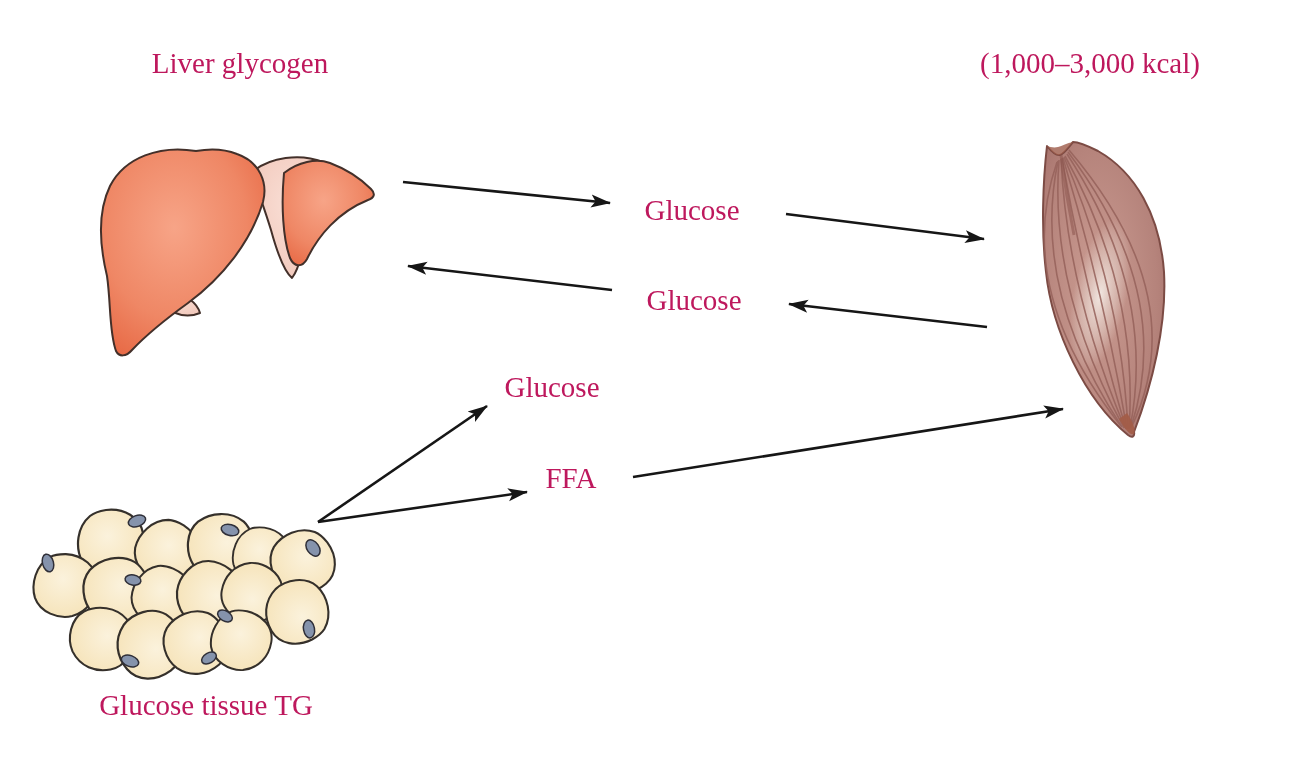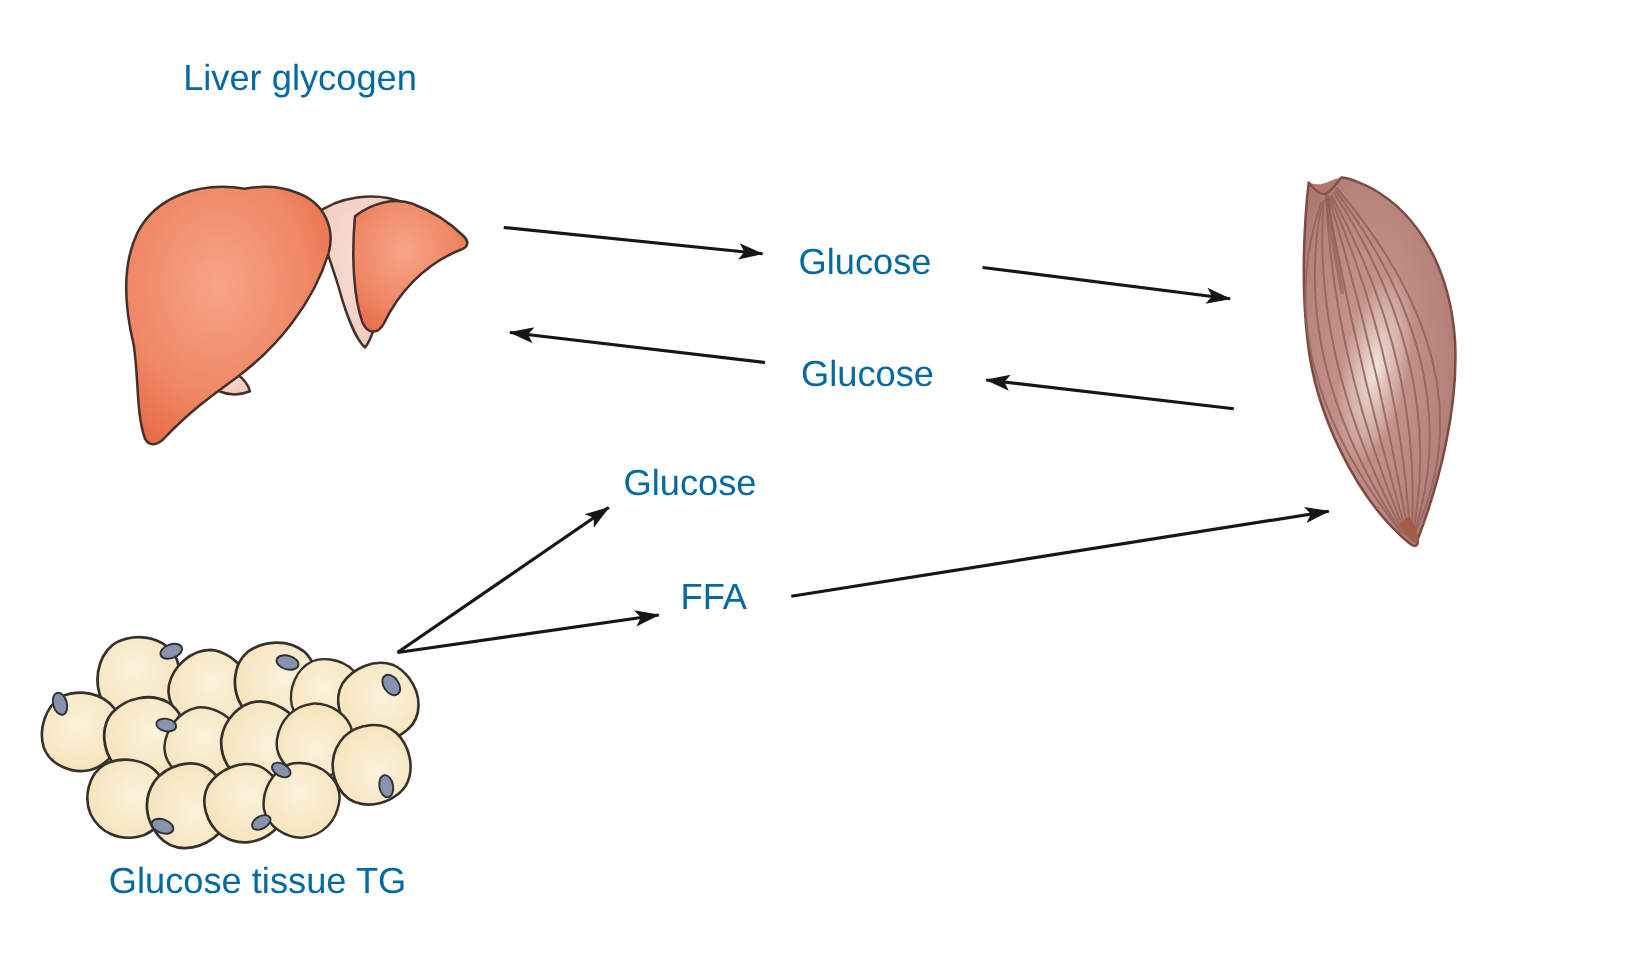--- a/index.html
+++ b/index.html
@@ -12,21 +12,22 @@
     overflow:hidden;
   }
   #diagram-svg{position:absolute;left:0;top:0;}
   .label{
     position:absolute;
     transform:translateX(-50%);
     text-align:center;
     font-size:29px;
     line-height:34px;
     white-space:nowrap;
-    color:#0369a1;
+    color:#be185d;
+    font-family:Liberation Serif, serif;
   }
 </style>
 </head>
 <body>
 
 <div id="figure">
 
   <svg id="diagram-svg" width="1308" height="780" viewBox="0 0 1308 780">
     <defs>
       <marker id="ah" markerUnits="userSpaceOnUse" markerWidth="22" markerHeight="16" refX="19" refY="8" orient="auto">
@@ -124,20 +125,21 @@
       <line x1="318" y1="522" x2="527" y2="492" marker-end="url(#ah)"></line>
       <line x1="633" y1="477" x2="1063" y2="409" marker-end="url(#ah)"></line>
     </g>
   </svg>
 
   <div class="label" style="left:240px;top:46px">
     <div>Liver glycogen</div>
   </div>
 
   <div class="label" style="left:1090px;top:46px">
+    <div>(1,000–3,000 kcal)</div>
   </div>
 
   <div class="label" style="left:692px;top:193px">Glucose</div>
 
   <div class="label" style="left:694px;top:283px">Glucose</div>
 
   <div class="label" style="left:552px;top:370px">Glucose</div>
 
   <div class="label" style="left:571px;top:461px">FFA</div>
 

